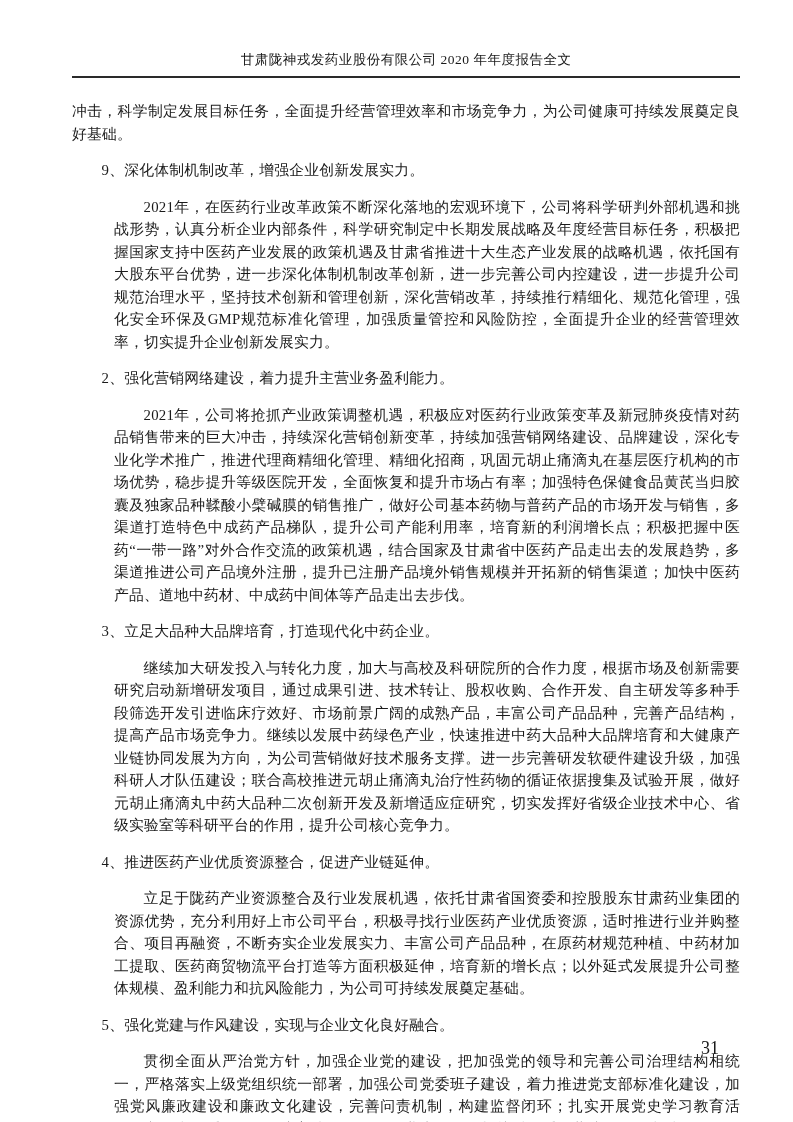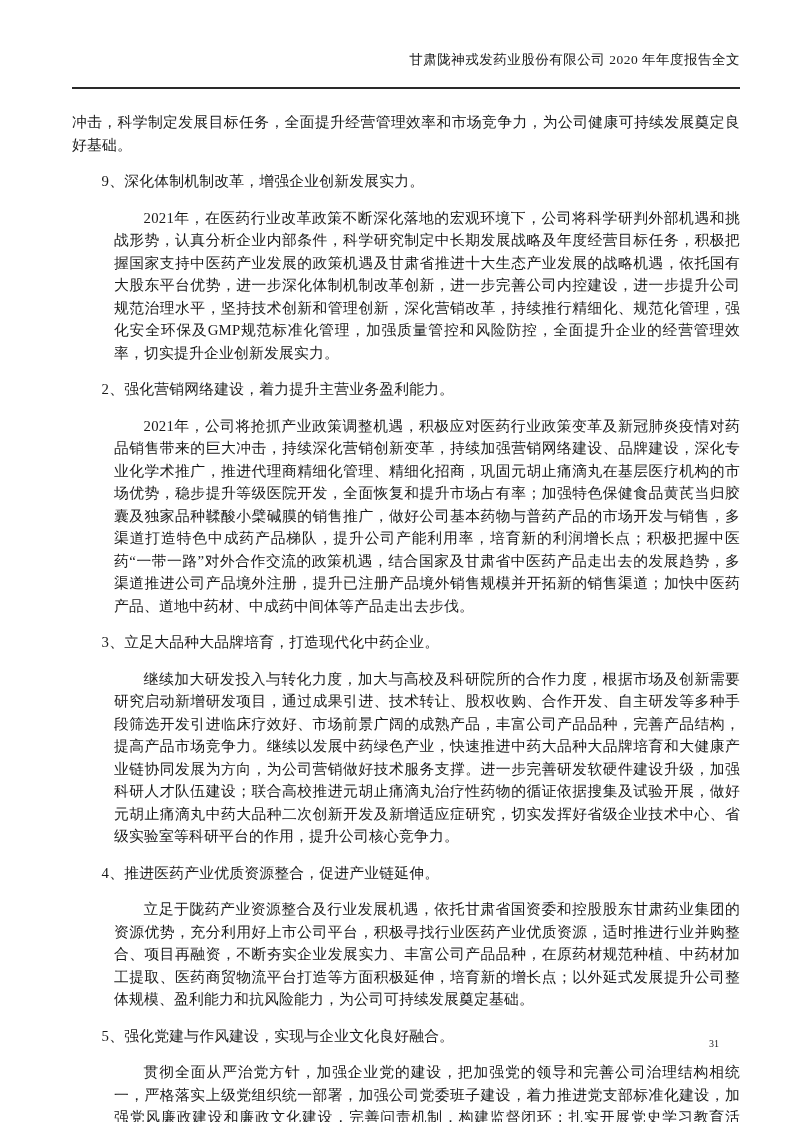--- a/index.html
+++ b/index.html
@@ -13,25 +13,25 @@
     overflow: hidden;
   }
   .page {
     position: absolute;
     top: 0; left: 0;
     width: 793px;
     height: 1122px;
     padding: 52px 53px 0 72px;
   }
   .header {
-    text-align: right;
+    text-align: center;
     font-size: 13.5px;
     line-height: 16px;
     letter-spacing: 0.5px;
-    padding-bottom: 19px;
+    padding-bottom: 8px;
   }
   .header-divider {
     border-bottom: 2px solid #2a2a2a;
   }
   .content {
     margin-top: 22px;
     font-size: 14.8px;
     line-height: 22.5px;
     letter-spacing: 0.2px;
   }
@@ -48,21 +48,21 @@
     text-indent: 0;
   }
   .heading {
     text-indent: 2em;
     margin: 14px 0 14px 0;
   }
   .page-number {
     position: absolute;
     top: 1038px;
     right: 74px;
-    font-size: 10px;
+    font-size: 18px;
   }
 </style>
 </head>
 <body>
 
 <div class="page">
 
   <div class="header">
     <span>甘肃陇神戎发药业股份有限公司 2020 年年度报告全文</span>
   </div>

